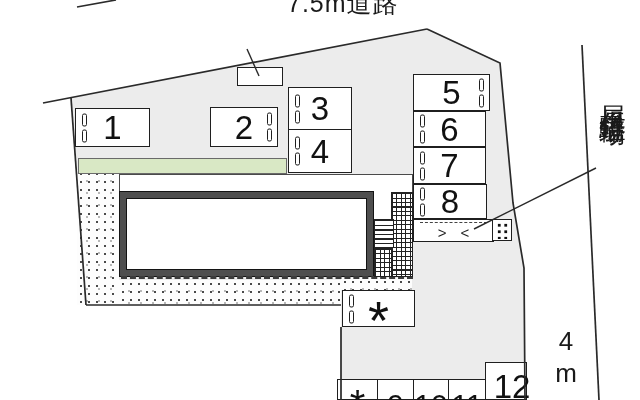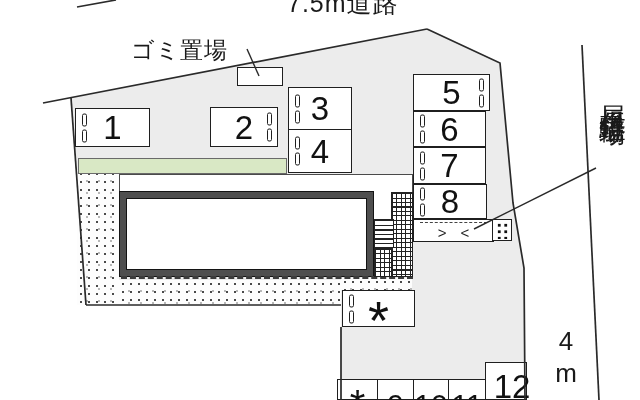--- a/index.html
+++ b/index.html
@@ -175,17 +175,16 @@
       <path d="M582,45 L599,400"></path>
       <path d="M77,7 L116,0"></path>
     </g>
     <g stroke="#2a2a2a" stroke-width="1.4" fill="none">
       <path d="M247,49 L259,76"></path>
       <path d="M596,168 L474,229"></path>
     </g>
   </svg>
 
   <div class="jp" style="left:287px;top:-13px;font-size:25px;letter-spacing:1px;">7.5m道路</div>
-  <div class="jp" style="left:131px;top:35px;font-size:23px;letter-spacing:1px;">ゴミ置場</div>
   <div class="jp v" style="left:596px;top:85px;font-size:26px;letter-spacing:3px;">屋根付駐輪場</div>
   <div class="jp v" style="left:549px;top:326px;font-size:26px;letter-spacing:2px;">4m道</div>
 
 </div>
 
 </body></html>

